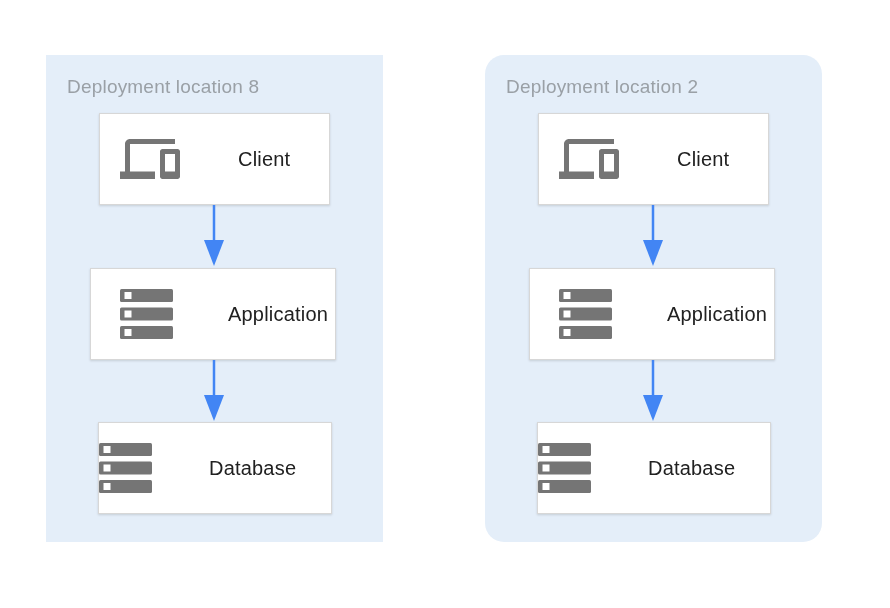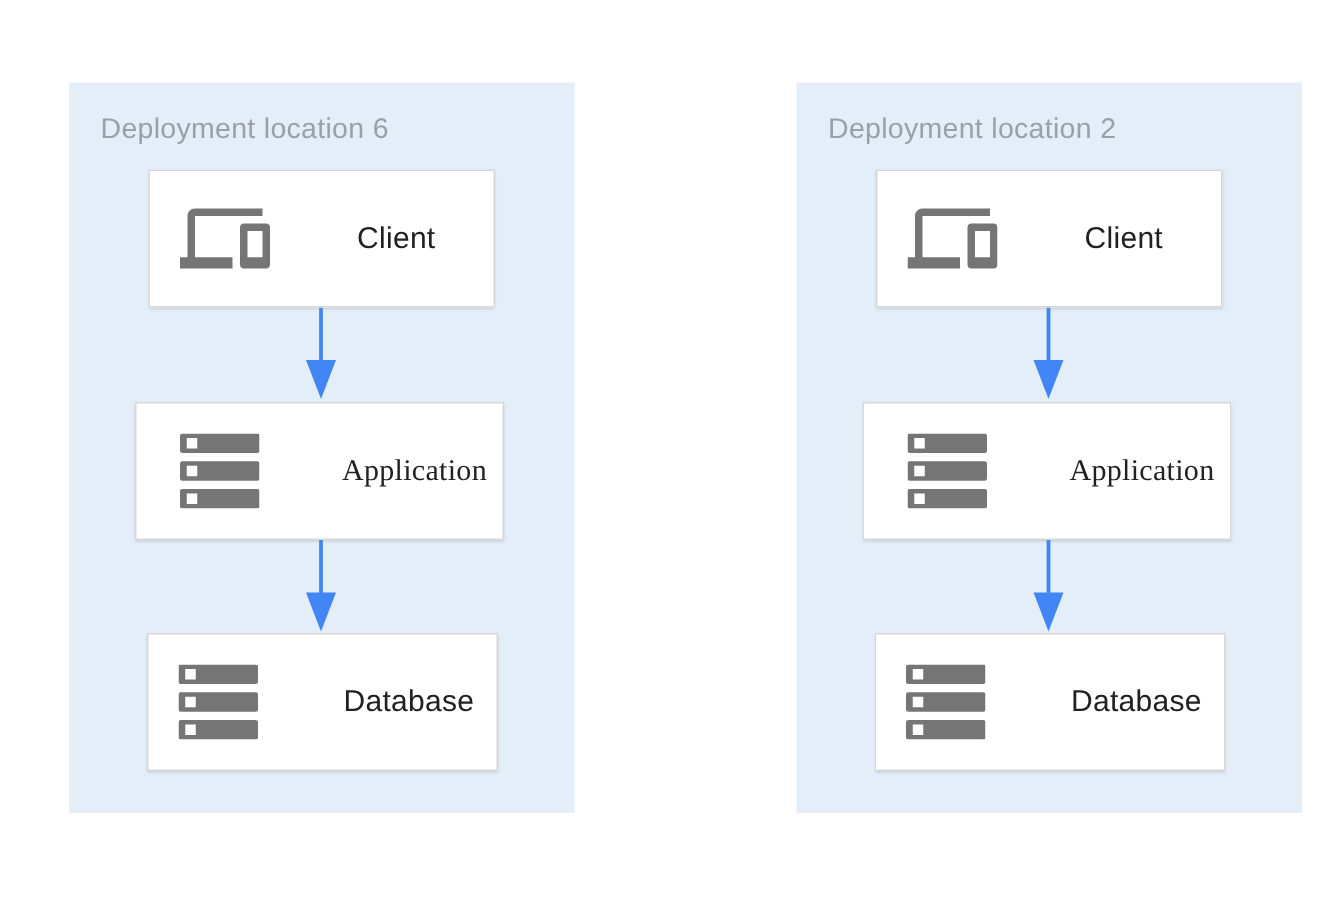--- a/index.html
+++ b/index.html
@@ -16,21 +16,21 @@
     overflow: hidden;
   }
   .panel {
     position: absolute;
     top: 55px;
     width: 337px;
     height: 487px;
     background: #E4EEF9;
   }
   .panel.p1 { left: 46px; }
-  .panel.p2 { left: 531px; }
+  .panel.p2 { left: 485px; border-radius: 19px; }
   .panel-title {
     position: absolute;
     top: 21px;
     left: 21px;
     font-size: 19px;
     line-height: 22px;
     color: #9AA0A6;
     letter-spacing: 0.2px;
     white-space: nowrap;
   }
@@ -45,41 +45,41 @@
     gap: 31px;
   }
   .node .label {
     font-size: 20px;
     color: #212121;
     letter-spacing: 0.2px;
     white-space: nowrap;
   }
   .node-client { left: 53px; top: 58px;  width: 231px; height: 92px; padding-left: 20px; }
   .node-app    { left: 44px; top: 213px; width: 246px; height: 92px; padding-left: 29px; }
-  .node-db     { left: 52px; top: 367px; width: 234px; height: 92px; padding-left: 20px; }
+  .node-db     { left: 52px; top: 367px; width: 234px; height: 92px; }
   .node-client .label { margin-left: 27px; }
-  .node-app    .label { margin-left: 24px; font-family: Liberation Serif, serif; }
+  .node-app    .label { margin-left: 24px; }
   .node-db     .label { margin-left: 26px; }
   .icon { display: inline-flex; flex: 0 0 auto; }
   .arrow {
     position: absolute;
     left: 156px;
     width: 24px;
     height: 62px;
   }
   .arrow-1 { top: 150px; }
   .arrow-2 { top: 305px; }
 </style>
 </head>
 <body>
 
 <div class="canvas">
 
   <section class="panel p1">
-    <div class="panel-title">Deployment location 6</div>
+    <div class="panel-title">Deployment location 8</div>
 
     <div class="node node-client">
       <span class="icon">
         <svg width="60" height="60" viewBox="0 0 24 24" fill="#757575" aria-hidden="true">
           <path d="M4 6h18V4H4c-1.1 0-2 .9-2 2v11H0v3h14v-3H4V6zm19 2h-6c-.55 0-1 .45-1 1v10c0 .55.45 1 1 1h6c.55 0 1-.45 1-1V9c0-.55-.45-1-1-1zm-1 9h-4v-7h4v7z"></path>
         </svg>
       </span>
       <span class="label">Client</span>
     </div>
 

